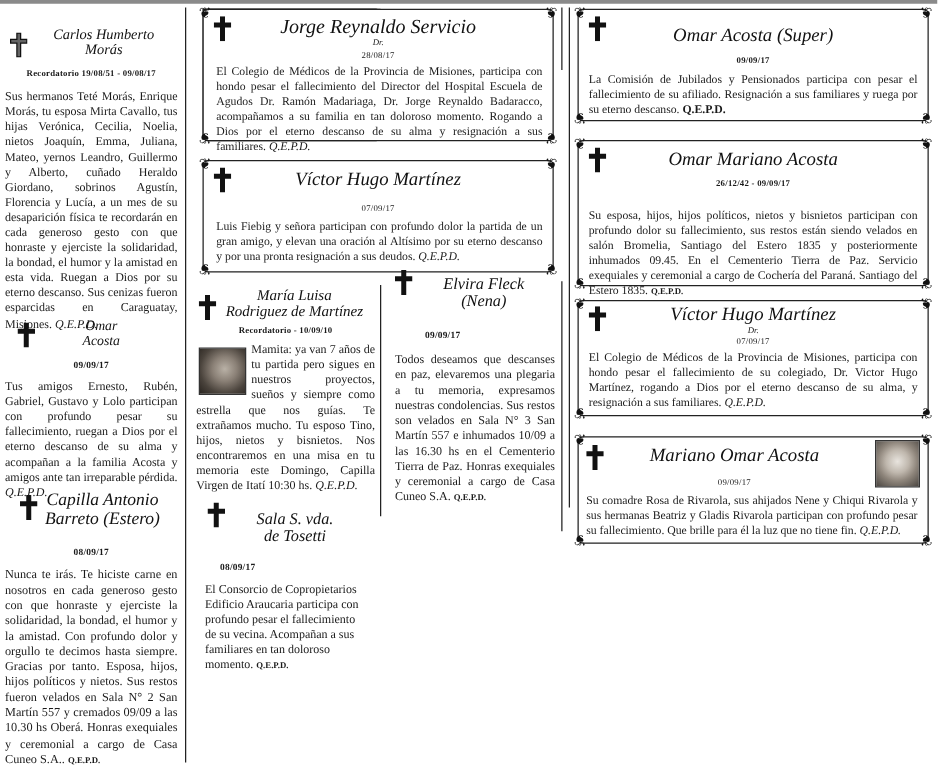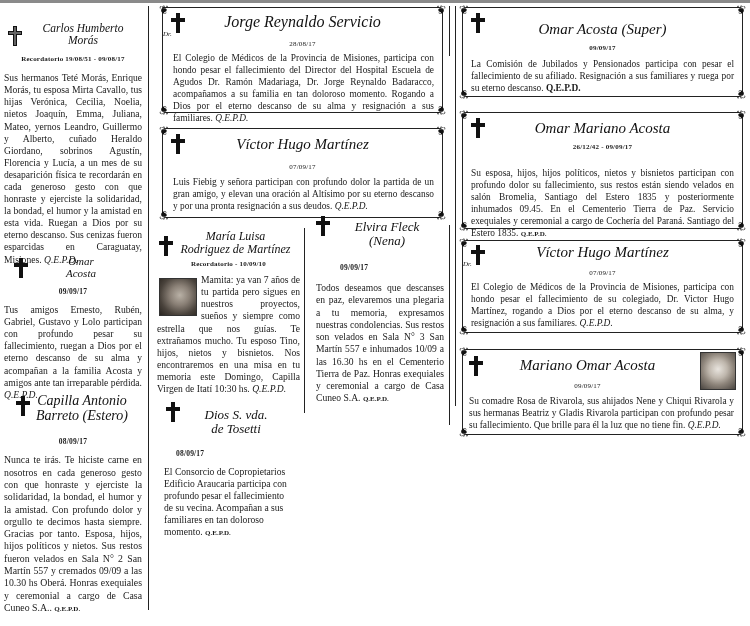--- a/index.html
+++ b/index.html
@@ -4,21 +4,21 @@
 <style>
   * { box-sizing: border-box; margin: 0; padding: 0; }
   html, body { width: 750px; height: 626px; background: #ffffff; overflow: hidden; }
   body { position: relative; font-family: "Liberation Serif", "DejaVu Serif", serif; color: #1a1a1a; }
   .topline { position: absolute; left: 0; top: 0; width: 750px; height: 3px; background: #8a8a8a; }
   .vrule { position: absolute; background: #222; width: 1px; }
   .item { position: absolute; }
   .cross { position: absolute; width: 14px; height: 20px; }
   .cross svg { width: 100%; height: 100%; display: block; }
   .name { font-style: italic; text-align: center; line-height: 1.05; color: #111; }
-  .sub { font-style: italic; font-size: 7px; text-align: left; line-height: 1; }
+  .sub { font-style: italic; font-size: 7px; text-align: center; line-height: 1; }
   .date { font-size: 7.5px; font-weight: bold; text-align: center; letter-spacing: 0.2px; }
   .date.light { font-weight: normal; }
   .body { font-size: 9.6px; line-height: 12.1px; text-align: justify; hyphens: manual; }
   .qepd-i { font-style: italic; font-weight: normal; }
   .qepd-s { font-size: 7px; font-weight: bold; }
   .qepd-b { font-weight: bold; }
   .box { position: absolute; border: 1.5px solid #222; border-radius: 4px; background: #fff; }
   .orn { position: absolute; width: 12px; height: 12px; color: #111; font-size: 12px; line-height: 12px; }
   .orn.tl { left: -4px; top: -4px; }
   .orn.tr { right: -4px; top: -4px; transform: scaleX(-1); }
@@ -143,21 +143,21 @@
   </div>
 </div>
 
 <div class="item" style="left:164px; top:400px; width:138px;">
   <div class="cross" style="left:2px; top:2px;">
     <svg viewBox="0 0 14 20">
         <path d="M5 0h4v5h5v4H9v11H5V9H0V5h5z" fill="#111"></path>
       </svg>
   </div>
   <div class="name" style="margin-left:6px; font-size:13px; padding-top:8px;">
-    <div>Dios S. vda.</div>
+    <div>Sala S. vda.</div>
     <div>de Tosetti</div>
   </div>
   <div class="date" style="margin-top:14px; text-align:left; padding-left:12px;">08/09/17</div>
   <div class="body" style="margin-top:8px; text-align:left; font-size:9.6px; line-height:12px; width:128px;">
     <span>El Consorcio de Copropietarios Edificio Araucaria participa con profundo pesar el fallecimiento de su vecina. Acompañan a sus familiares en tan doloroso momento. </span><span class="qepd-s">Q.E.P.D.</span>
   </div>
 </div>
 
 <div class="item" style="left:316px; top:214px; width:128px;">
   <div class="cross" style="left:0; top:2px;">

